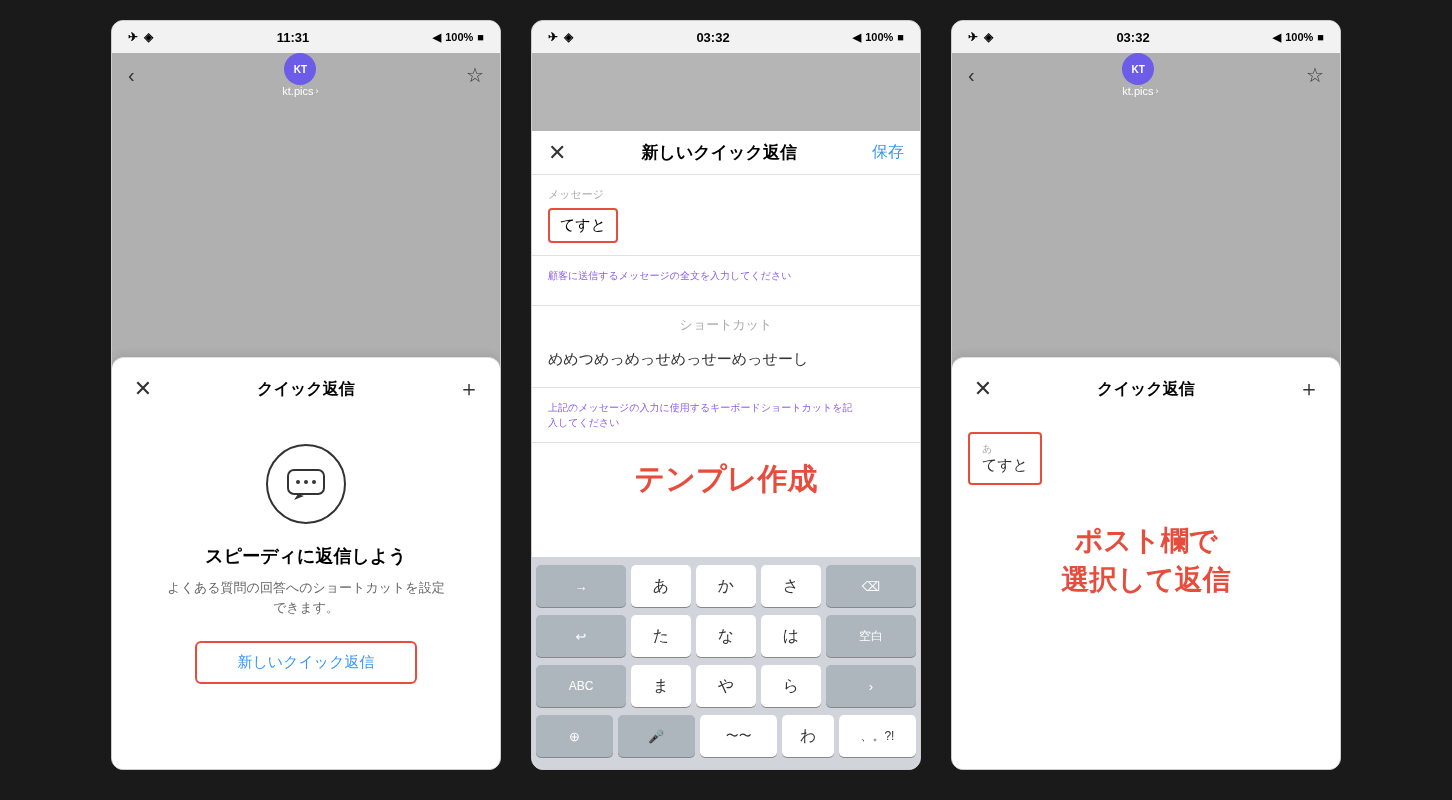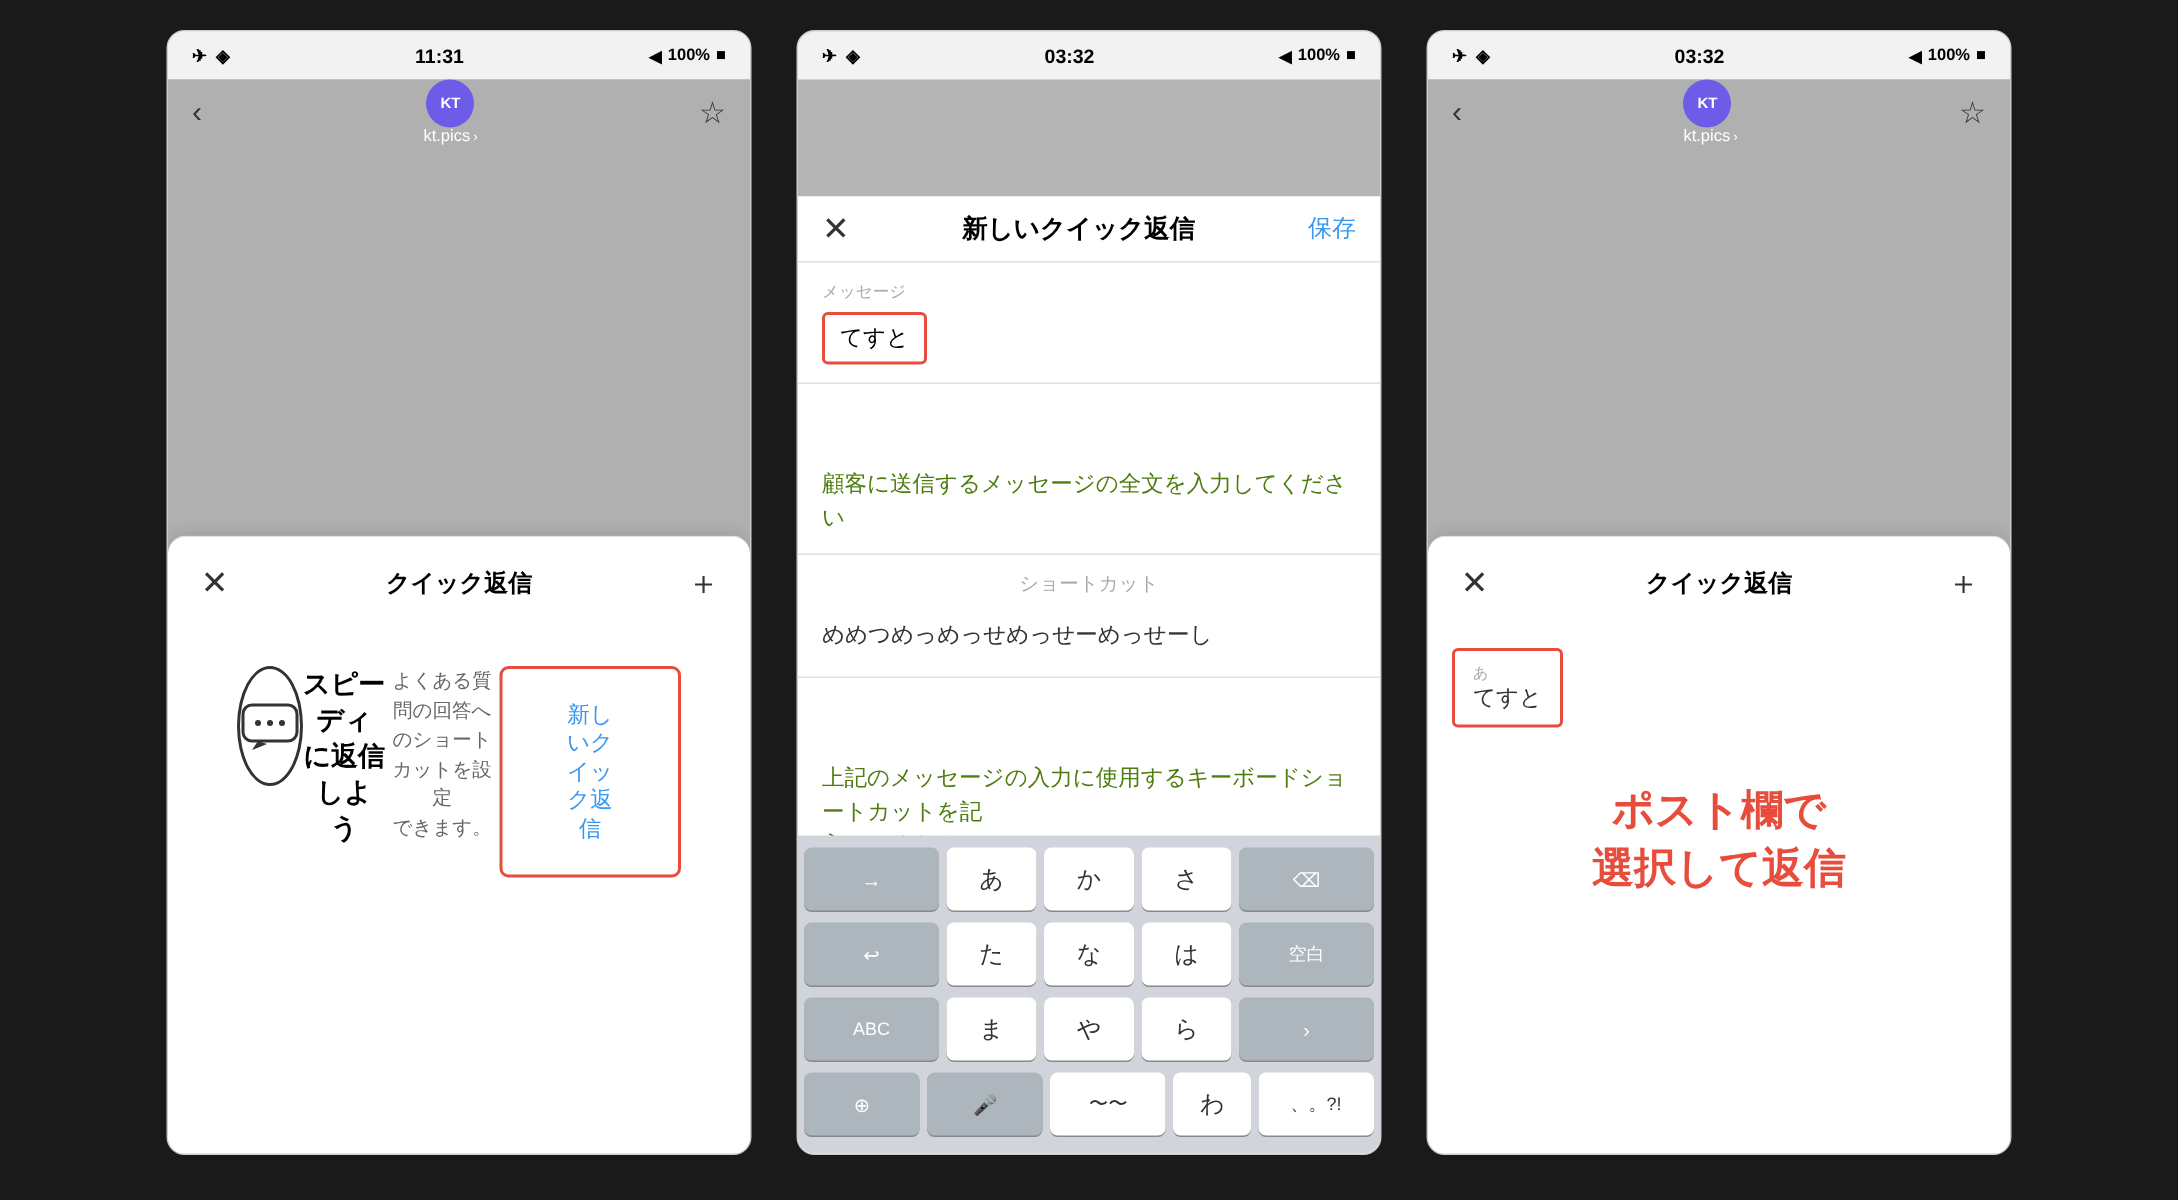--- a/index.html
+++ b/index.html
@@ -107,21 +107,22 @@
       display: flex;
       align-items: center;
       justify-content: space-between;
       margin-bottom: 20px;
     }
     .panel-title { font-size: 16px; font-weight: 600; text-align: center; flex: 1; }
     .panel-icon-btn { font-size: 20px; color: #333; cursor: pointer; width: 30px; text-align: center; }
 
     .empty-state {
       display: flex;
-      flex-direction: row;
+      flex-direction: column;
+      align-items: center;
       padding: 20px 30px;
     }
     .speech-icon-wrap {
       width: 80px;
       height: 80px;
       border-radius: 50%;
       border: 2px solid #333;
       display: flex;
       align-items: center;
       justify-content: center;
@@ -147,21 +148,21 @@
       border-bottom: 1px solid #e0e0e0;
     }
     .nav-title { font-size: 17px; font-weight: 600; }
     .nav-btn-right { font-size: 16px; color: #3897f0; }
     .form-field {
       padding: 12px 16px;
       border-bottom: 1px solid #e0e0e0;
       min-height: 50px;
     }
     .form-field-label { font-size: 11px; color: #aaa; margin-bottom: 4px; }
-    .form-field-placeholder { font-size: 15px; color: #4d7c0f; line-height: 1.5; margin-top: 44px; }
+    .form-field-placeholder { font-size: 10px; color: #8b5cf6; line-height: 1.5; }
     .form-field-shortcut { font-size: 15px; color: #333; }
 
     
     .keyboard {
       background: #d1d5db;
       padding: 8px 4px 4px;
       position: absolute;
       bottom: 0;
       left: 0;
       right: 0;

